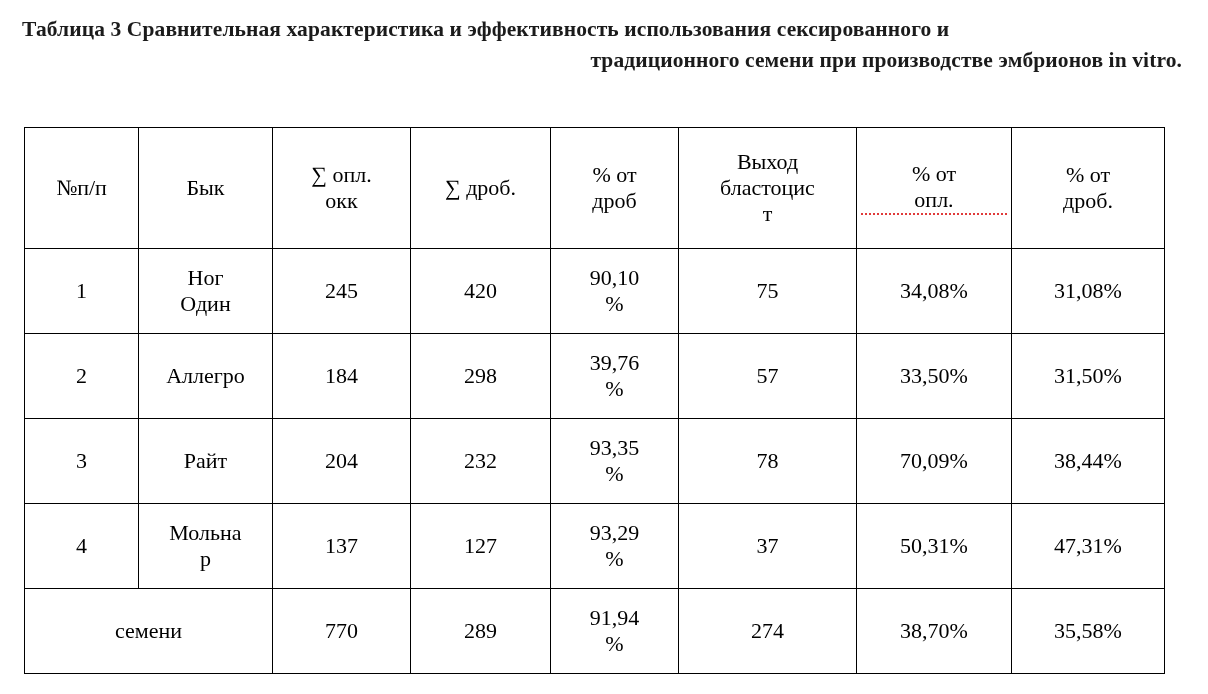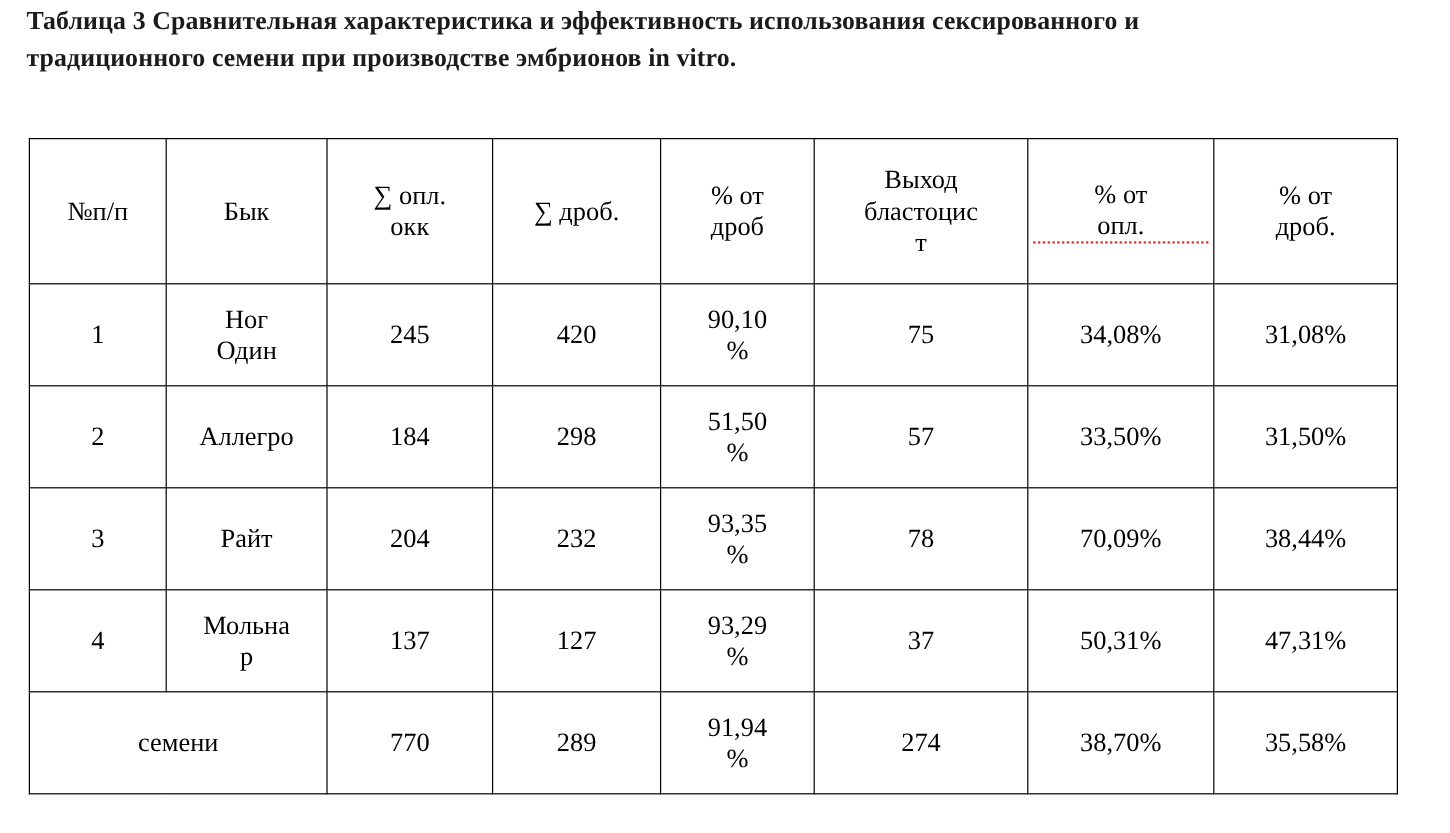--- a/index.html
+++ b/index.html
@@ -12,33 +12,34 @@
     height: 694px;
     font-family: "Liberation Serif", serif;
     color: #000000;
     overflow: hidden;
   }
   .page {
     position: relative;
     width: 1208px;
     height: 694px;
     box-sizing: border-box;
-    padding: 2px 22px 0 22px;
+    padding: 14px 22px 0 22px;
   }
   .caption {
     font-family: "Liberation Serif", serif;
     font-weight: bold;
     font-size: 21.5px;
     line-height: 1.42;
     letter-spacing: 0.1px;
     color: #1b1b1b;
     max-width: 1160px;
   }
   .caption .line2 {
     display: block;
+    text-align: right;
   }
   .table-wrap {
     margin-top: 52px;
     padding-left: 2px;
   }
   table.data {
     border-collapse: collapse;
     table-layout: fixed;
     width: 1140px;
     font-size: 22px;
@@ -155,21 +156,21 @@
         </tr>
 
         <tr>
           <td>2</td>
           <td>
             <span class="cell-stack">Аллегро</span>
           </td>
           <td>184</td>
           <td>298</td>
           <td>
-            <span class="cell-stack">51,50</span>
+            <span class="cell-stack">39,76</span>
             <span class="cell-stack">%</span>
           </td>
           <td>57</td>
           <td>33,50%</td>
           <td>31,50%</td>
         </tr>
 
         <tr>
           <td>3</td>
           <td>

